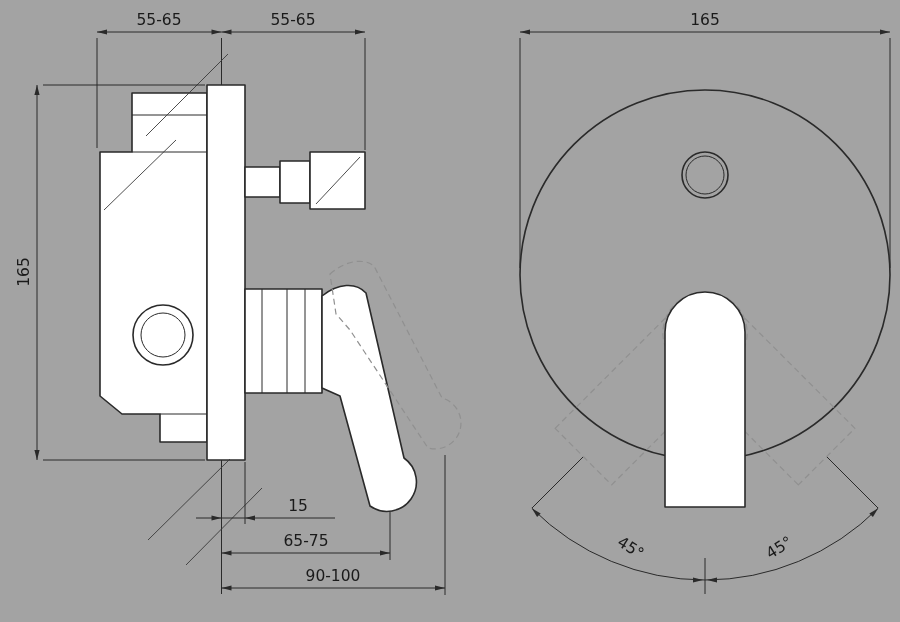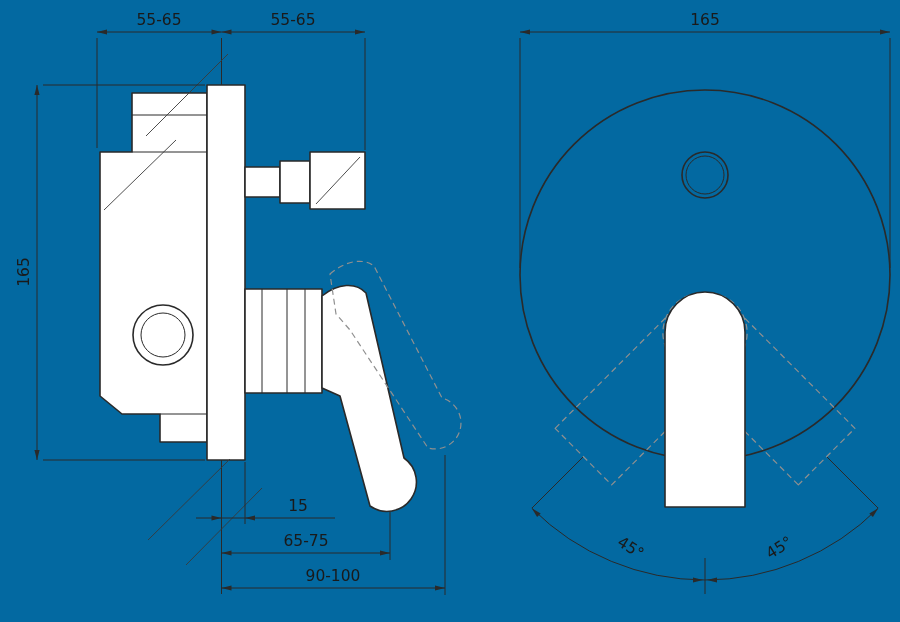--- a/index.html
+++ b/index.html
@@ -1,16 +1,16 @@
 <!DOCTYPE html>
 <html><head>
 <meta charset="utf-8">
 <style>
   html,body{margin:0;padding:0;background:#ffffff;}
-  .canvas{position:relative;width:900px;height:622px;background:#0369a1;overflow:hidden;
+  .canvas{position:relative;width:900px;height:622px;background:#a3a3a3;overflow:hidden;
           font-family:"DejaVu Sans", sans-serif;}
   svg{display:block;}
   .outline{fill:none;stroke:#2a2a2a;stroke-width:1.6;stroke-linejoin:round;stroke-linecap:round;}
   .filled{fill:#ffffff;stroke:#2a2a2a;stroke-width:1.6;stroke-linejoin:round;}
   .thin{fill:none;stroke:#2a2a2a;stroke-width:1;}
   .dimline{fill:none;stroke:#2a2a2a;stroke-width:1;}
   .arrow{fill:#2a2a2a;stroke:none;}
   .phantom{fill:none;stroke:#909090;stroke-width:1.2;stroke-dasharray:6 4;stroke-linejoin:round;}
   .hatch{fill:none;stroke:#3a3a3a;stroke-width:0.9;}
   text.dimtext{font-family:"DejaVu Sans", sans-serif;font-size:15.5px;fill:#1a1a1a;}

